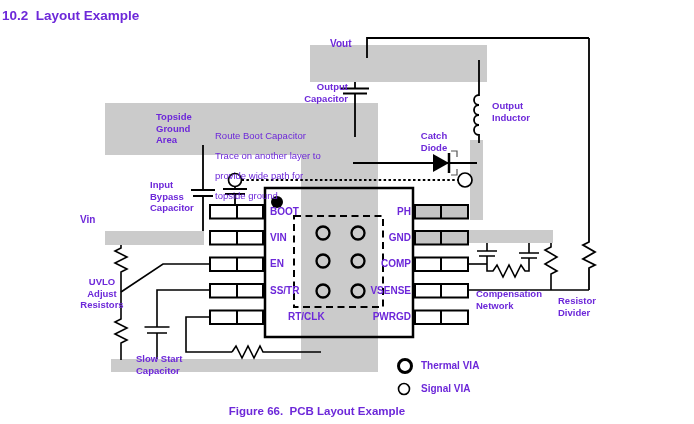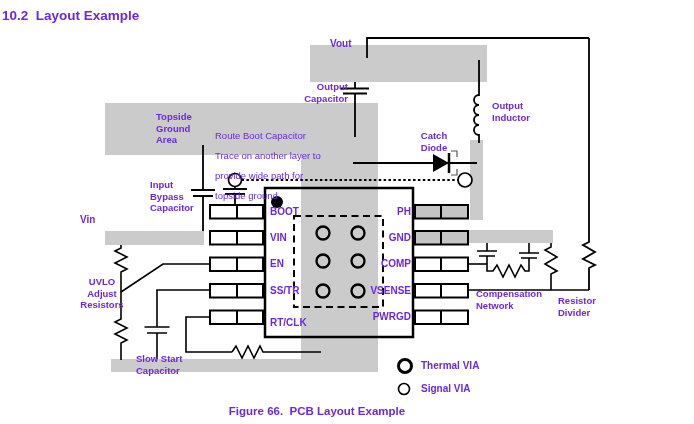--- a/index.html
+++ b/index.html
@@ -162,21 +162,21 @@
 Capacitor</div>
   <div class="lbl" style="left:476px;top:288px;">Compensation
 Network</div>
   <div class="lbl" style="left:558px;top:295px;">Resistor
 Divider</div>
 
   <div class="pin" style="left:270px;top:206px;">BOOT</div>
   <div class="pin" style="left:270px;top:232px;">VIN</div>
   <div class="pin" style="left:270px;top:258px;">EN</div>
   <div class="pin" style="left:270px;top:285px;">SS/TR</div>
-  <div class="pin" style="left:270px;top:311px;margin-top:6px;">RT/CLK</div>
+  <div class="pin" style="left:288px;top:311px;">RT/CLK</div>
   <div class="pin rgt" style="left:341px;top:206px;width:70px;">PH</div>
   <div class="pin rgt" style="left:341px;top:232px;width:70px;">GND</div>
   <div class="pin rgt" style="left:341px;top:258px;width:70px;">COMP</div>
   <div class="pin rgt" style="left:341px;top:285px;width:70px;">VSENSE</div>
   <div class="pin rgt" style="left:341px;top:311px;width:70px;">PWRGD</div>
 
   <div class="lbl" style="left:421px;top:360px;font-size:10px;">Thermal VIA</div>
   <div class="lbl" style="left:421px;top:383px;font-size:10px;">Signal VIA</div>
 
   <div class="caption">Figure 66.  PCB Layout Example</div>

